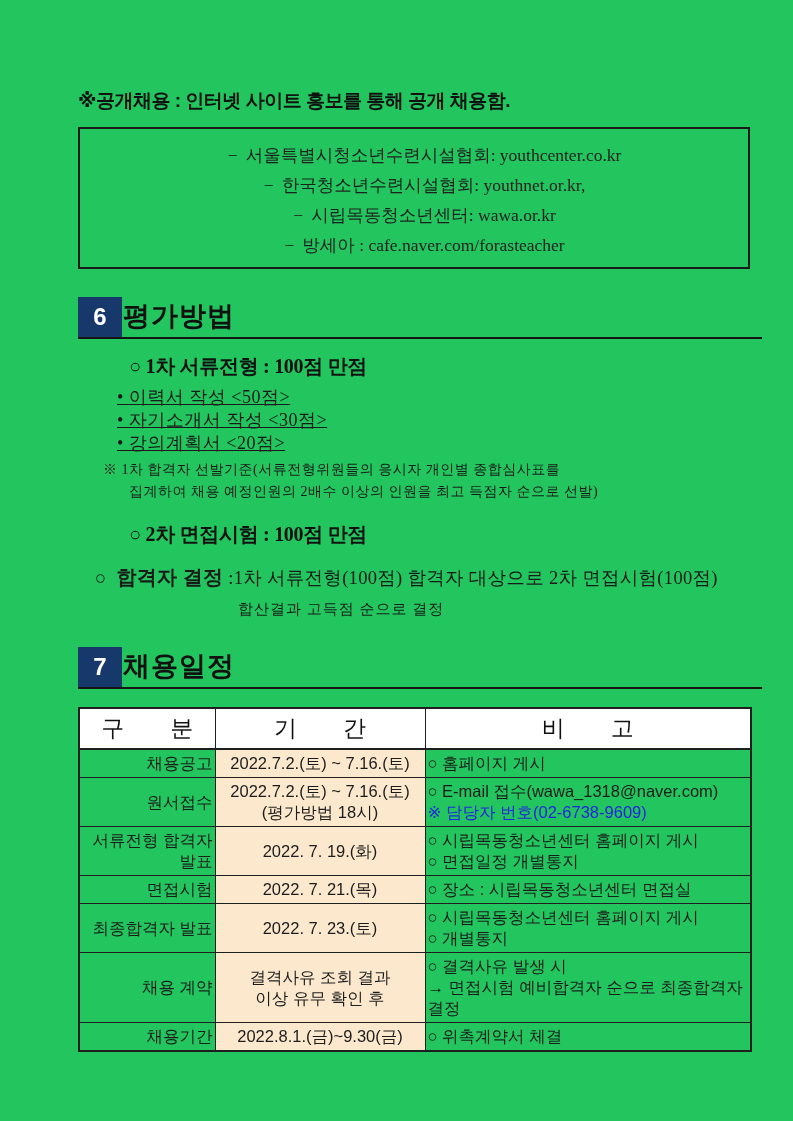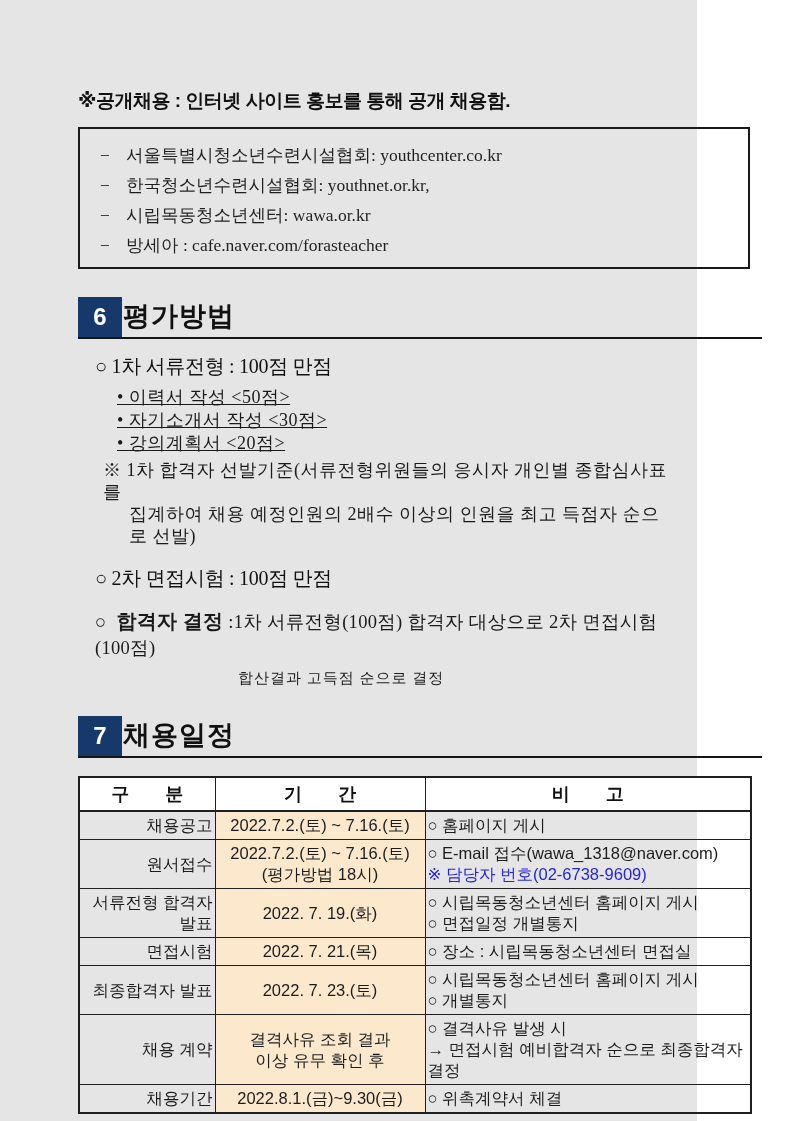--- a/index.html
+++ b/index.html
@@ -3,33 +3,34 @@
 <meta charset="utf-8">
 <style>
   * { margin:0; padding:0; box-sizing:border-box; }
   html,body { background:#ffffff; }
   body {
     width:793px; height:1121px;
     font-family:"Liberation Serif","DejaVu Serif",serif;
     color:#1a1a1a;
     overflow:hidden;
   }
-  .page { width:697px; height:1121px; background:#e5e5e5; padding:88px 28px 0 78px; }
+  .page { width:793px; height:1121px; background:#22c55e; padding:88px 28px 0 78px; }
 
   
   .top-note {
     font-family:"Liberation Sans","DejaVu Sans",sans-serif;
     font-weight:bold; font-size:19px; letter-spacing:-0.5px; color:#111;
   }
 
   
   .link-box {
     margin-top:13px; width:672px;
     border:2px solid #1a1a1a;
     padding:11px 7px 7px 20px;
+    text-align:center;
   }
   .link-item { font-size:17.5px; line-height:30px; color:#1f1f1f; }
   .link-item .dash { display:inline-block; width:26px; }
 
   
   .section-header {
     margin-top:28px; width:684px;
     display:flex; align-items:flex-end;
     border-bottom:2px solid #151515;
   }
@@ -41,44 +42,44 @@
     display:flex; align-items:center; justify-content:center;
   }
   .section-title {
     font-family:"Liberation Sans","DejaVu Sans",sans-serif;
     font-weight:800; font-size:27px; letter-spacing:1px;
     margin-left:1px; padding-bottom:3px; color:#111;
   }
 
   
   .eval-block { padding-left:17px; }
-  .round-heading { margin-top:14px; font-size:20px; font-weight:normal; color:#111; letter-spacing:-0.3px; }
+  .round-heading { margin-top:14px; font-size:20px; font-weight:bold; color:#111; letter-spacing:-0.3px;margin-left:34px; }
   .bullet-list { margin:6px 0 0 22px; list-style:none; }
   .bullet-list li { font-size:18px; line-height:23px; letter-spacing:0.5px;text-decoration:underline; }
-  .ref-note { margin:4px 0 0 8px; font-size:18px; line-height:22px; letter-spacing:0.5px; }
+  .ref-note { margin:4px 0 0 8px; font-size:14px; line-height:22px; letter-spacing:0.5px; }
   .ref-note .cont { display:block; margin-left:26px; }
   .decision-line { margin-top:16px; font-size:18.5px; letter-spacing:0.3px; }
   .decision-line .circle { margin-right:10px; }
   .decision-line .strong { font-weight:bold; font-size:20px; }
   .decision-line2 { margin:9px 0 0 143px; font-size:15px; letter-spacing:1px; }
 
   
   table.schedule {
     margin-top:18px; width:672px;
     border-collapse:collapse;
     border:2px solid #1f1f1f;
     font-family:"Liberation Sans","DejaVu Sans",sans-serif;
     table-layout:fixed;
   }
   table.schedule col.c1 { width:136px; }
   table.schedule col.c2 { width:210px; }
   table.schedule col.c3 { width:326px; }
   table.schedule th {
     border:1px solid #1f1f1f; border-bottom:2px solid #1f1f1f;
-    font-size:18px; font-weight:bold; text-align:center;
+    font-size:23px; font-weight:normal; text-align:center;
     padding:4px 0; color:#111; background:#fff;
   }
   table.schedule td {
     border:1px solid #1f1f1f;
     font-size:16.5px; color:#1c1c1c;
     padding:3px 2px; line-height:21px; vertical-align:middle;
   }
   td.cell-label { text-align:right; }
   td.cell-period { text-align:center; background:var(--wheat,#fbe8cd); }
   td.cell-remark { text-align:left; padding-left:8px; }

